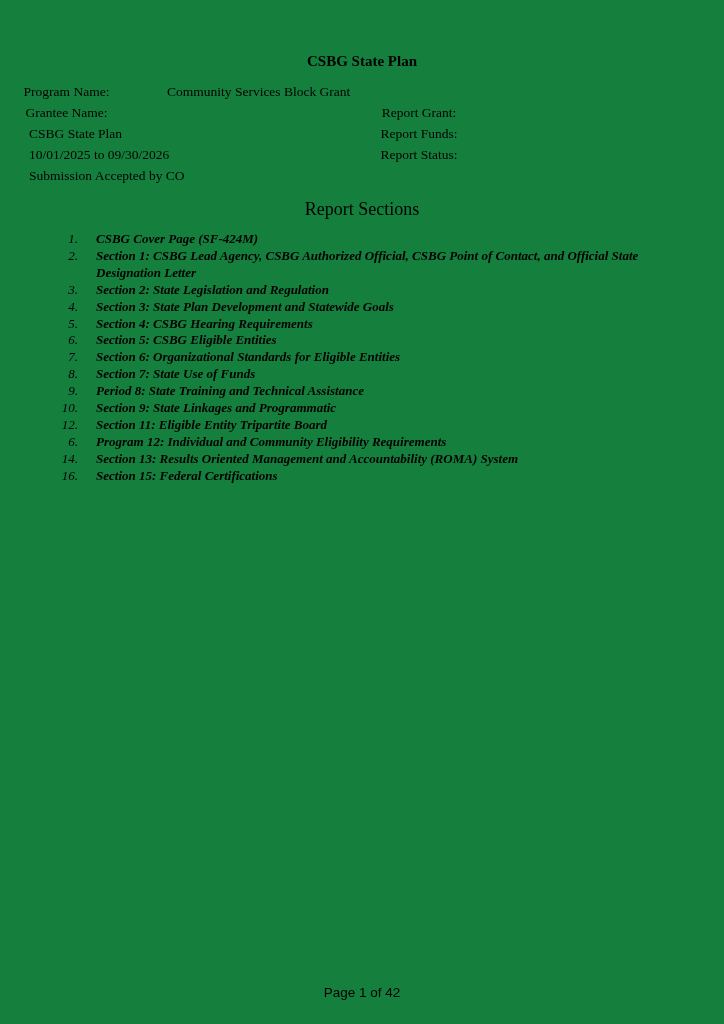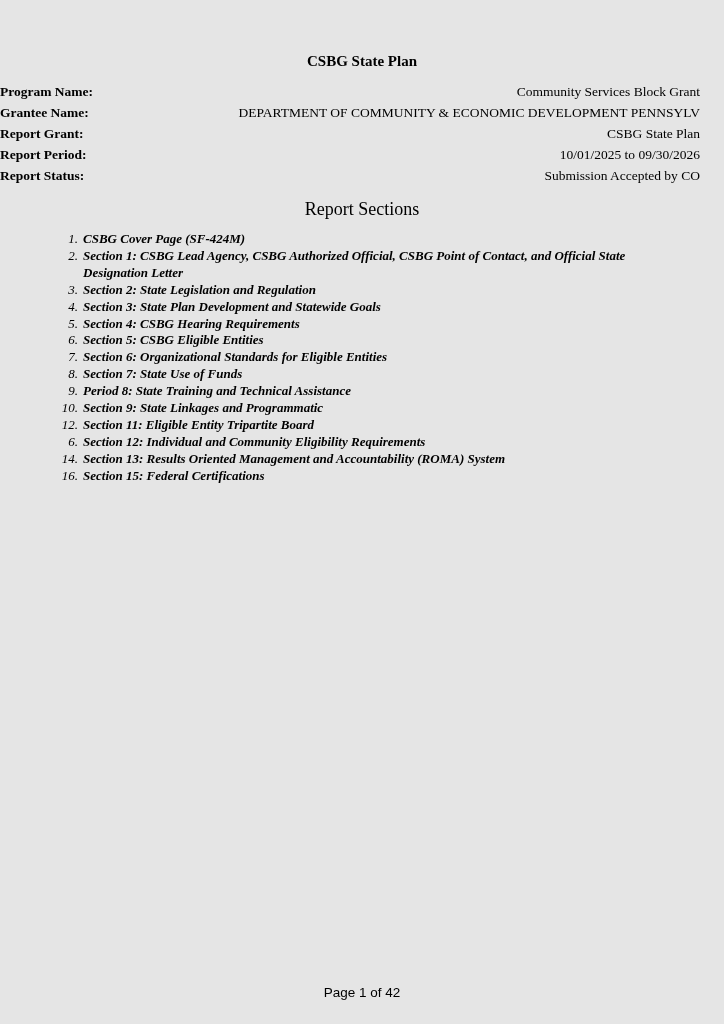--- a/index.html
+++ b/index.html
@@ -8,21 +8,21 @@
     height: 1024px;
     background: #ffffff;
     font-family: "Liberation Serif", serif;
     color: #000000;
     overflow: hidden;
   }
   .page {
     position: relative;
     width: 724px;
     height: 1024px;
-    background: #e5e5e5;
+    background: #15803d;
   }
   .doc-title {
     position: absolute;
     top: 53px;
     left: 0;
     width: 100%;
     text-align: center;
     font-size: 15px;
     font-weight: bold;
     line-height: 16px;
@@ -33,25 +33,26 @@
     left: 0;
     width: 700px;
     display: grid;
     grid-template-columns: 133px 1fr;
     column-gap: 5px;
     font-size: 13.5px;
     line-height: 20.9px;
     white-space: nowrap;
   }
   .info-label {
-    font-weight: bold;
-    text-align: left;
+    font-weight: normal;
+    text-align: center;
   }
   .info-value {
-    text-align: right;
+    text-align: left;
+    margin-left: 29px;
   }
   .sections-heading {
     position: absolute;
     top: 202px;
     left: 0;
     width: 100%;
     text-align: center;
     font-size: 18px;
     font-weight: normal;
     line-height: 14px;
@@ -71,21 +72,21 @@
     align-items: flex-start;
   }
   .item-number {
     flex: 0 0 24px;
     text-align: right;
     font-style: italic;
     font-weight: normal;
   }
   .item-title {
     flex: 1 1 auto;
-    margin-left: 5px;
+    margin-left: 18px;
     max-width: 583px;
     font-weight: bold;
     font-style: italic;
   }
   .page-footer {
     position: absolute;
     top: 985px;
     left: 0;
     width: 100%;
     text-align: center;
@@ -98,24 +99,23 @@
 <body>
 
 <div class="page">
 
   <div class="doc-title">CSBG State Plan</div>
 
   <div class="info-grid">
     <span class="info-label">Program Name:</span>
     <span class="info-value">Community Services Block Grant</span>
     <span class="info-label">Grantee Name:</span>
-    <span class="info-value">DEPARTMENT OF COMMUNITY &amp; ECONOMIC DEVELOPMENT PENNSYLV</span>
     <span class="info-label">Report Grant:</span>
     <span class="info-value">CSBG State Plan</span>
-    <span class="info-label">Report Period:</span>
+    <span class="info-label">Report Funds:</span>
     <span class="info-value">10/01/2025 to 09/30/2026</span>
     <span class="info-label">Report Status:</span>
     <span class="info-value">Submission Accepted by CO</span>
   </div>
 
   <div class="sections-heading">Report Sections</div>
 
   <div class="sections-list">
     <div class="section-item">
       <span class="item-number">1.</span>
@@ -156,21 +156,21 @@
     <div class="section-item">
       <span class="item-number">10.</span>
       <span class="item-title">Section 9: State Linkages and Programmatic</span>
     </div>
     <div class="section-item">
       <span class="item-number">12.</span>
       <span class="item-title">Section 11: Eligible Entity Tripartite Board</span>
     </div>
     <div class="section-item">
       <span class="item-number">6.</span>
-      <span class="item-title">Section 12: Individual and Community Eligibility Requirements</span>
+      <span class="item-title">Program 12: Individual and Community Eligibility Requirements</span>
     </div>
     <div class="section-item">
       <span class="item-number">14.</span>
       <span class="item-title">Section 13: Results Oriented Management and Accountability (ROMA) System</span>
     </div>
     <div class="section-item">
       <span class="item-number">16.</span>
       <span class="item-title">Section 15: Federal Certifications</span>
     </div>
   </div>

